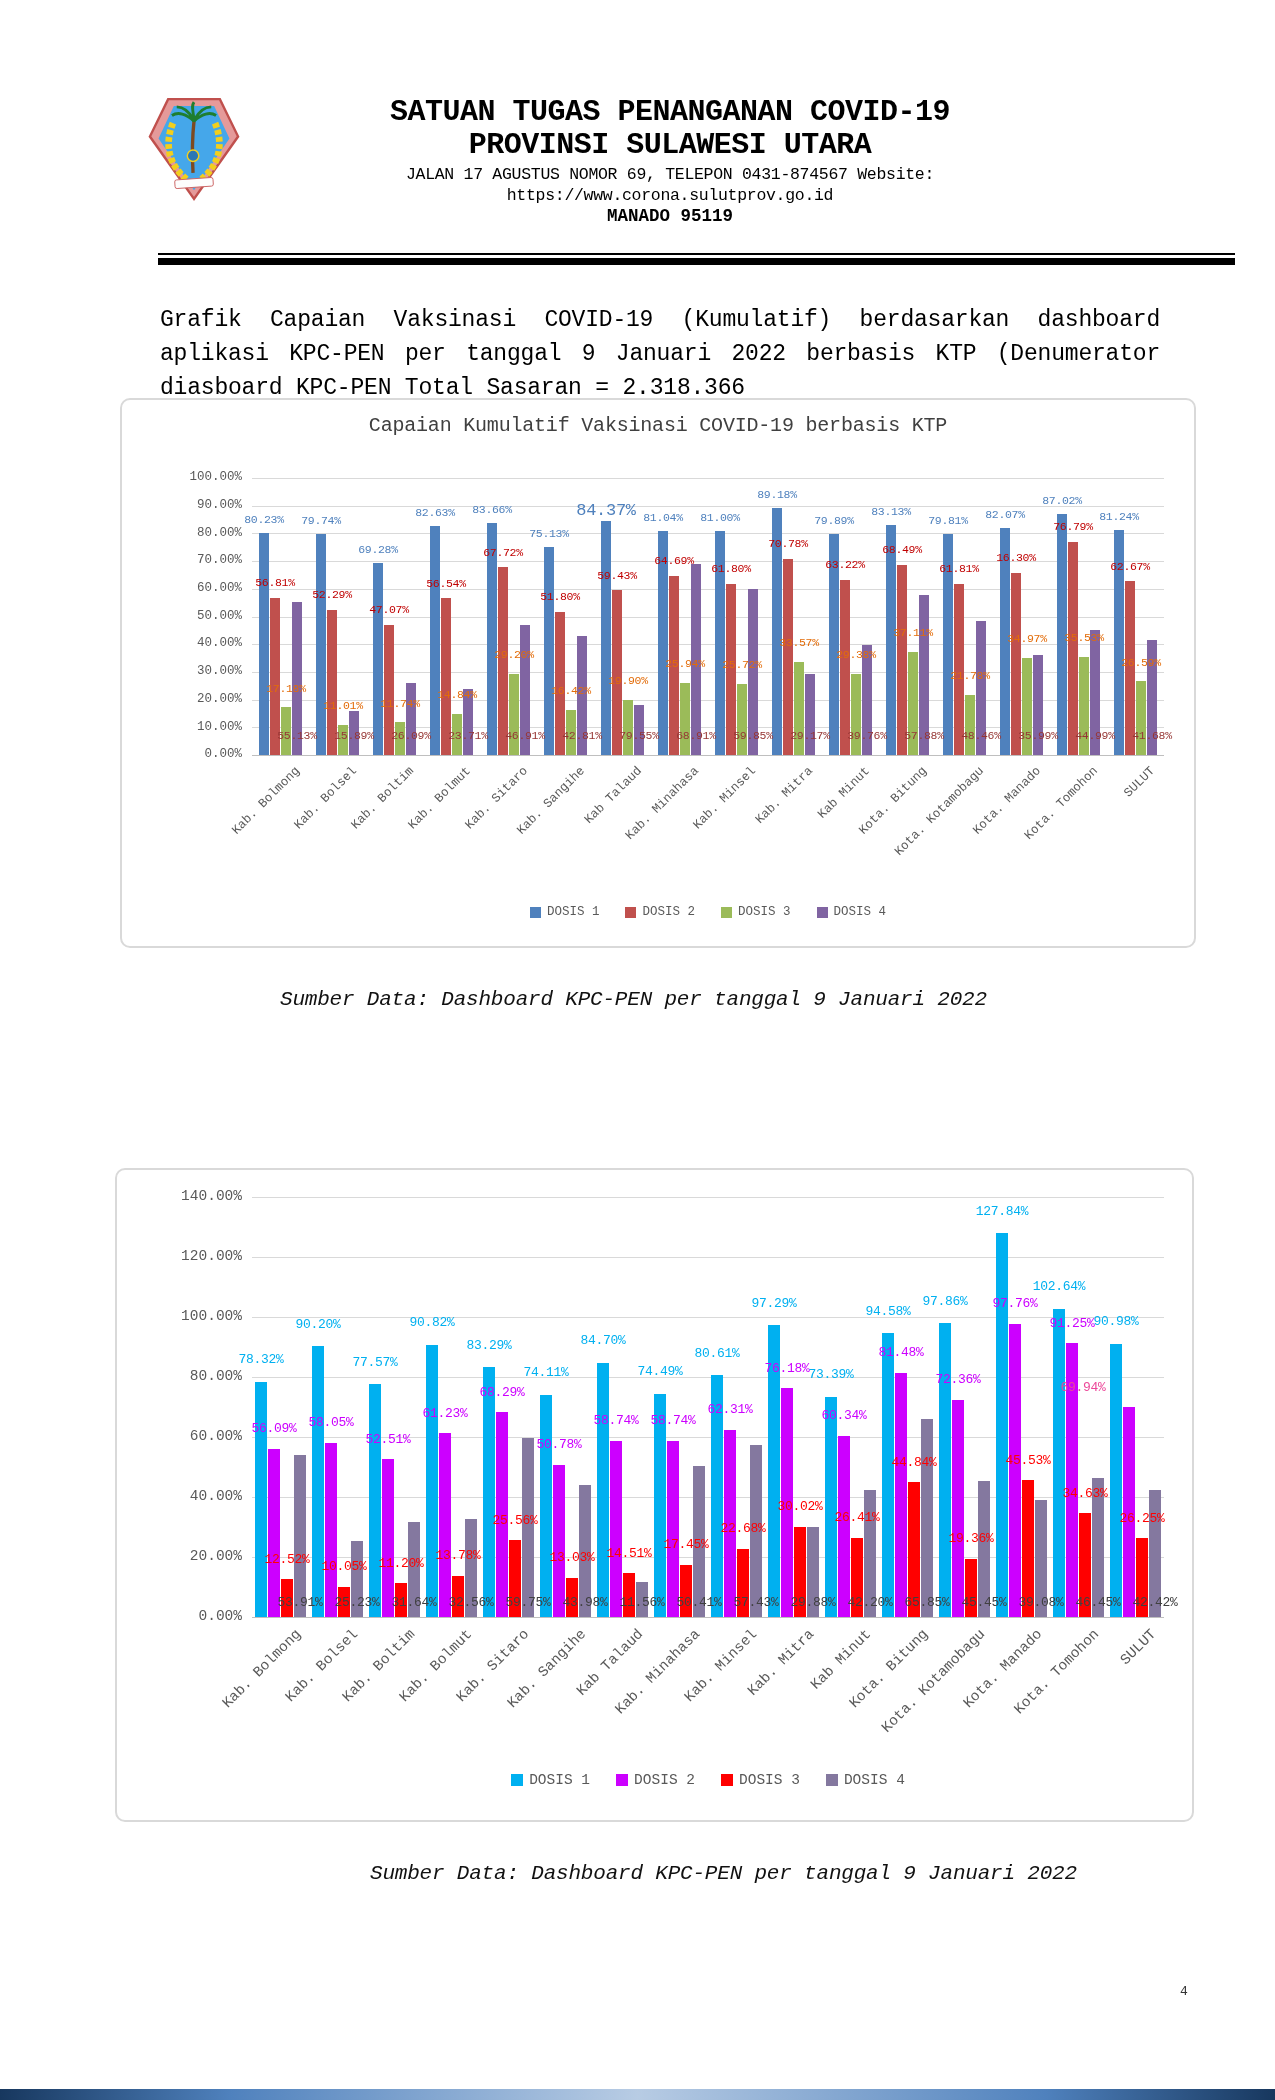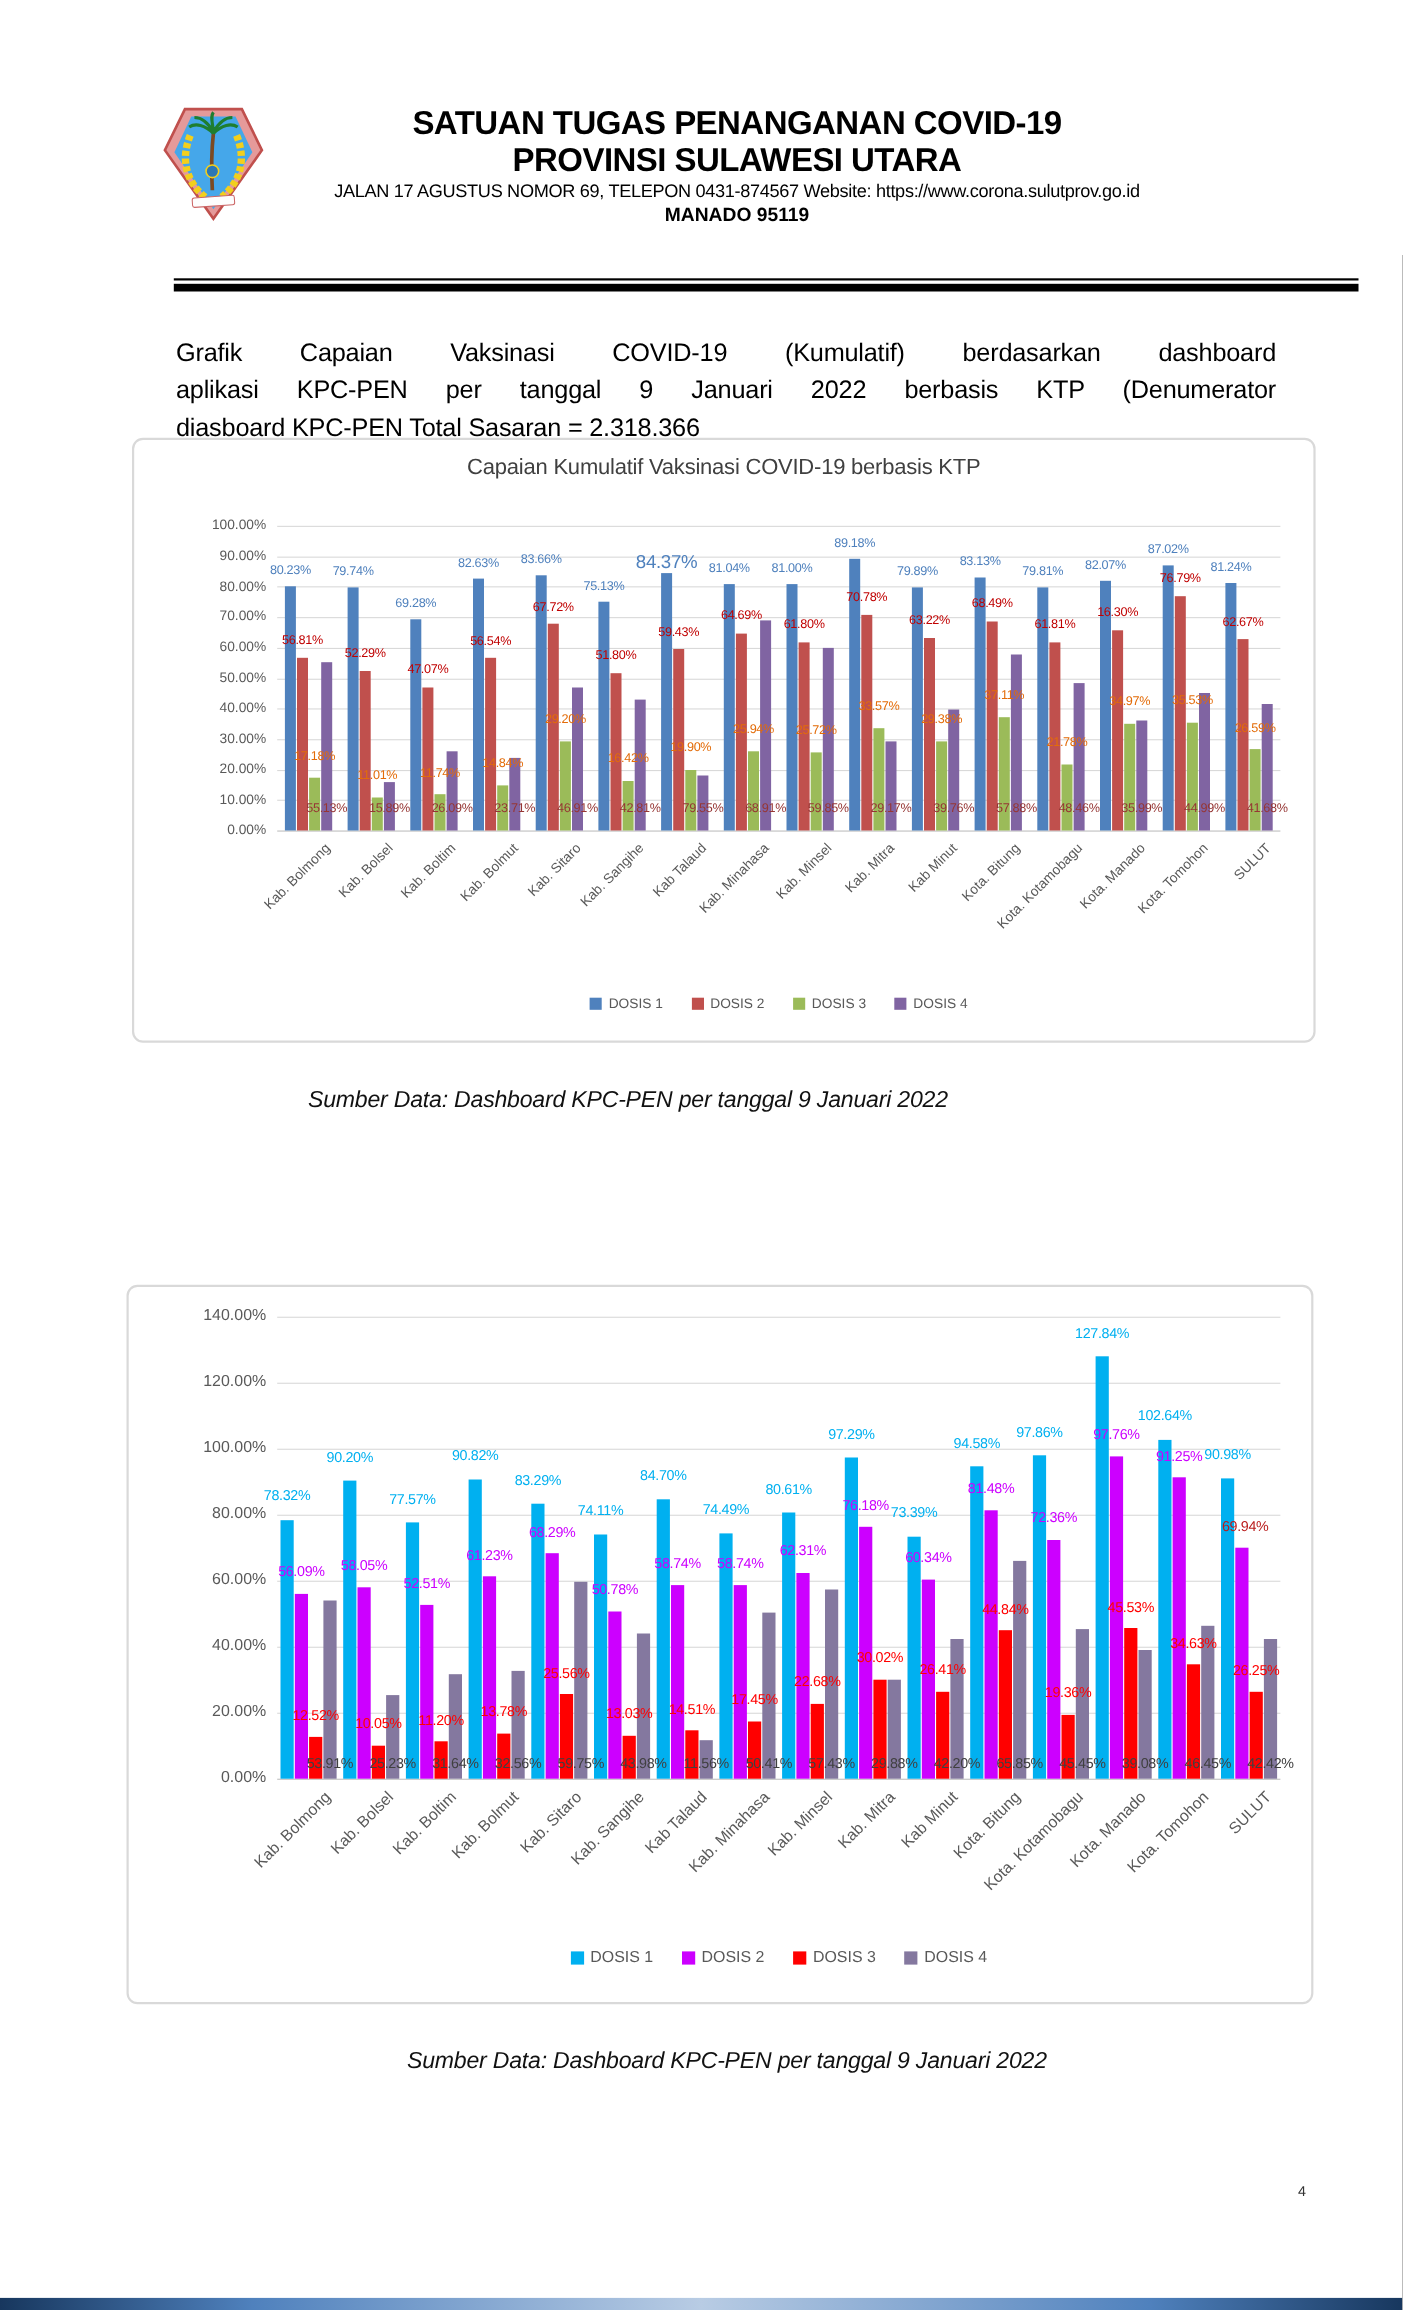--- a/index.html
+++ b/index.html
@@ -1,17 +1,17 @@
 <!DOCTYPE html>
 <html><head>
 <meta charset="utf-8">
 <style>
   html,body{margin:0;padding:0;background:#888;}
   .page{position:relative;width:1275px;height:2100px;background:#ffffff;margin:0 auto;
-        font-family:Liberation Sans, sans-serif;overflow:hidden;}
+        font-family:Liberation Mono, monospace;overflow:hidden;}
   .abs{position:absolute;}
 
   
   .head-text{position:absolute;left:240px;top:96px;width:860px;text-align:center;color:#000;}
   .ht1{font-size:30px;font-weight:bold;letter-spacing:-0.5px;line-height:33px;}
   .ht2{font-size:30px;font-weight:bold;letter-spacing:-0.5px;line-height:33px;}
   .ht3{font-size:16.5px;line-height:21px;margin-top:2px;letter-spacing:-0.3px;}
   .ht4{font-size:17.5px;font-weight:bold;line-height:21px;}
   .rule-thin{position:absolute;left:158px;width:1077px;top:253px;height:2px;background:#000;}
   .rule-thick{position:absolute;left:158px;width:1077px;top:258px;height:7px;background:#000;}
@@ -415,21 +415,21 @@
         <div class="bar" style="left: 949px; top: 173.25px; width: 12px; height: 273.75px; background: rgb(204, 0, 255);"></div>
         <div class="vlabel" style="left: 910px; width: 90px; font-size: 13px; color: rgb(204, 0, 255); z-index: 5; top: 145.65px;">91.25%</div>
         <div class="bar" style="left: 962px; top: 343.11px; width: 12px; height: 103.89px; background: rgb(255, 0, 0);"></div>
         <div class="vlabel" style="left: 923px; width: 90px; font-size: 13px; color: rgb(255, 0, 0); z-index: 5; top: 315.51px;">34.63%</div>
         <div class="bar" style="left: 975px; top: 307.65px; width: 12px; height: 139.35px; background: rgb(132, 120, 159);"></div>
         <div class="vlabel" style="left: 936px; width: 90px; font-size: 13px; color: rgb(64, 64, 64); z-index: 5; top: 425px;">46.45%</div>
         <div class="cat" style="left: 973.5px; top: 456px; font-size: 14.5px;">Kota. Tomohon</div>
         <div class="bar" style="left: 993px; top: 174.06px; width: 12px; height: 272.94px; background: rgb(0, 176, 240);"></div>
         <div class="vlabel" style="left: 954px; width: 90px; font-size: 13px; color: rgb(0, 176, 240); z-index: 5; top: 144.46px;">90.98%</div>
         <div class="bar" style="left: 1006px; top: 237.18px; width: 12px; height: 209.82px; background: rgb(204, 0, 255);"></div>
-        <div class="vlabel" style="left: 970px; width: 90px; font-size: 13px; color: #b91c1c; z-index: 5; top: 209.58px;">69.94%</div>
+        <div class="vlabel" style="left: 921px; width: 90px; font-size: 13px; color: #ec4899; z-index: 5; top: 209.58px;">69.94%</div>
         <div class="bar" style="left: 1019px; top: 368.25px; width: 12px; height: 78.75px; background: rgb(255, 0, 0);"></div>
         <div class="vlabel" style="left: 980px; width: 90px; font-size: 13px; color: rgb(255, 0, 0); z-index: 5; top: 340.65px;">26.25%</div>
         <div class="bar" style="left: 1032px; top: 319.74px; width: 12px; height: 127.26px; background: rgb(132, 120, 159);"></div>
         <div class="vlabel" style="left: 993px; width: 90px; font-size: 13px; color: rgb(64, 64, 64); z-index: 5; top: 425px;">42.42%</div>
         <div class="cat" style="left: 1030.5px; top: 456px; font-size: 14.5px;">SULUT</div>
         <div class="legend" style="left: 135px; width: 912px; top: 602px; gap: 26px;">
           <div class="legend-item" style="font-size: 14.5px; position: static;">
             <span class="swatch" style="width: 12px; height: 12px; background: rgb(0, 176, 240);"></span>
             <span>DOSIS 1</span>
           </div>

